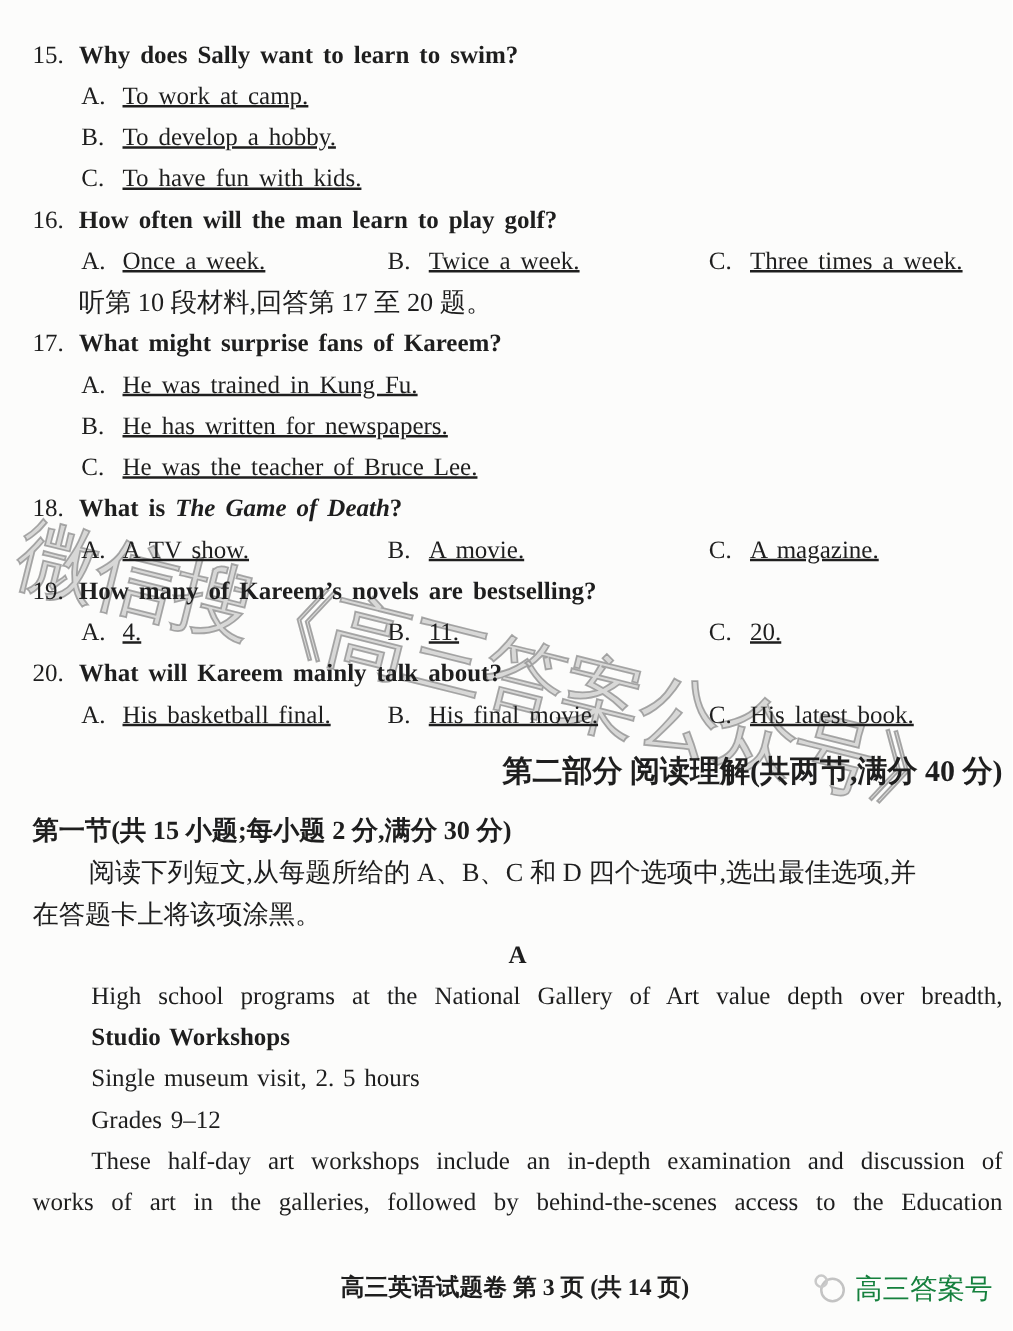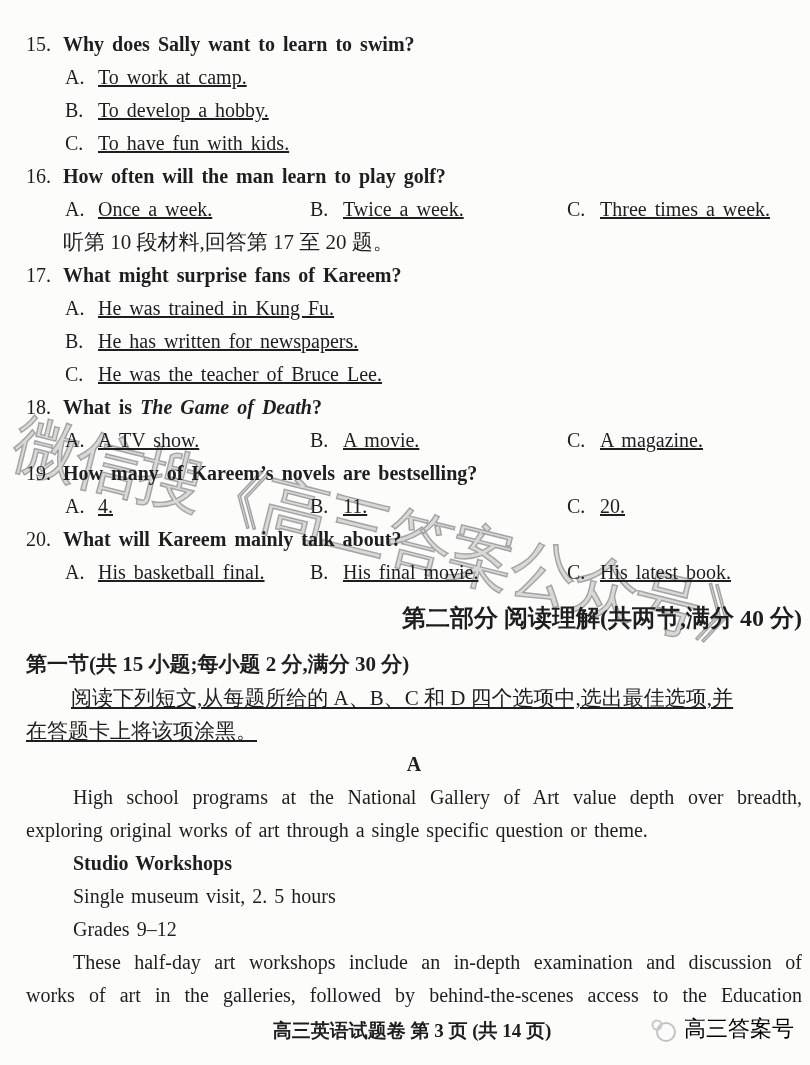--- a/index.html
+++ b/index.html
@@ -37,21 +37,21 @@
   .qtext { word-spacing:3px;font-weight:bold; }
   .opt { display:flex; padding-left:39px; }
   .olabel { flex:none; display:inline-block; min-width:33px; }
   .otext { word-spacing:3px;text-decoration:underline; }
   .optrow { display:flex; padding-left:39px; }
   .ocol { display:flex; }
   .ocol.c1 { width:245px; flex:none; }
   .ocol.c2 { width:257px; flex:none; }
   .ocol.c3 { flex:1; }
   .note { padding-left:37px; font-size:21px; }
-  .cn { font-size:21px;text-decoration:underline; }
+  .cn { font-size:21px; }
   .ind-cn { padding-left:45px; }
   .part-title {
     text-align:right; font-weight:bold;
     font-size:24px; line-height:40px;
     margin-top:9px;
   }
   .sec-title {
     font-weight:bold; font-size:21px;
     line-height:36px; margin-top:8px;
   }
@@ -63,22 +63,22 @@
   .bold { font-weight:bold; }
   .it { font-style:italic; }
   .footer-center {
     position:absolute; left:14px; right:0; bottom:22px;
     text-align:center; font-weight:bold; font-size:19px;
     line-height:24px; z-index:1;
   }
   .footer-wm {
     position:absolute; right:16px; bottom:21px;
     display:flex; align-items:center; gap:5px;
-    color:#000000; font-size:22px; line-height:26px;
-    z-index:1; font-family:Liberation Mono, monospace;
+    color:#15803d; font-size:22px; line-height:26px;
+    z-index:1; font-family:Liberation Serif, serif;
   }
 </style>
 </head>
 <body>
 
 <div class="page">
 
   <div class="wm-diag">微信搜《高三答案公众号》</div>
 
   <div class="content">
@@ -196,21 +196,20 @@
     </div>
 
     <div class="part-title">第二部分 阅读理解(共两节,满分 40 分)</div>
     <div class="sec-title">第一节(共 15 小题;每小题 2 分,满分 30 分)</div>
     <div class="line cn ind-cn">阅读下列短文,从每题所给的 A、B、C 和 D 四个选项中,选出最佳选项,并</div>
     <div class="line cn">在答题卡上将该项涂黑。</div>
 
     <div class="line passage-label">A</div>
 
     <div class="line en ind just">High school programs at the National Gallery of Art value depth over breadth,</div>
-    <div class="line en">exploring original works of art through a single specific question or theme.</div>
 
     <div class="line en ind2 bold">Studio Workshops</div>
     <div class="line en ind2">Single museum visit, 2. 5 hours</div>
     <div class="line en ind2">Grades 9–12</div>
 
     <div class="line en ind just">These half-day art workshops include an in-depth examination and discussion of</div>
     <div class="line en just">works of art in the galleries, followed by behind-the-scenes access to the Education</div>
 
   </div>
 

